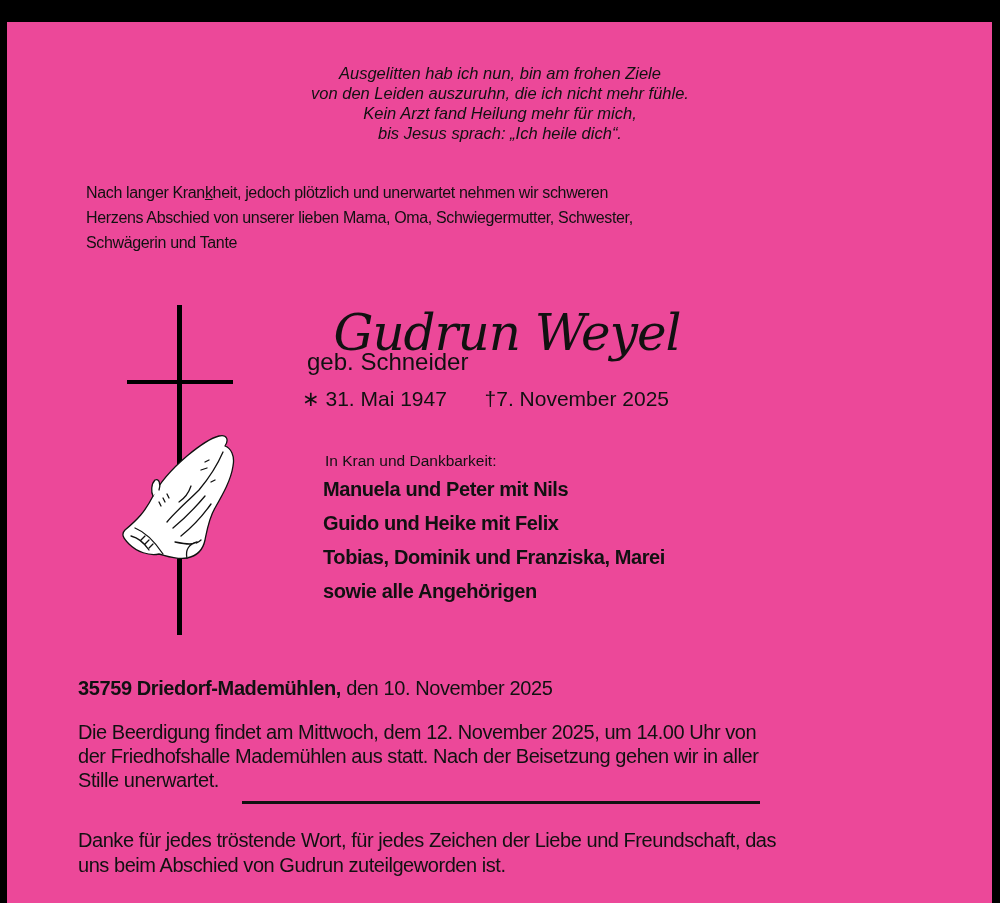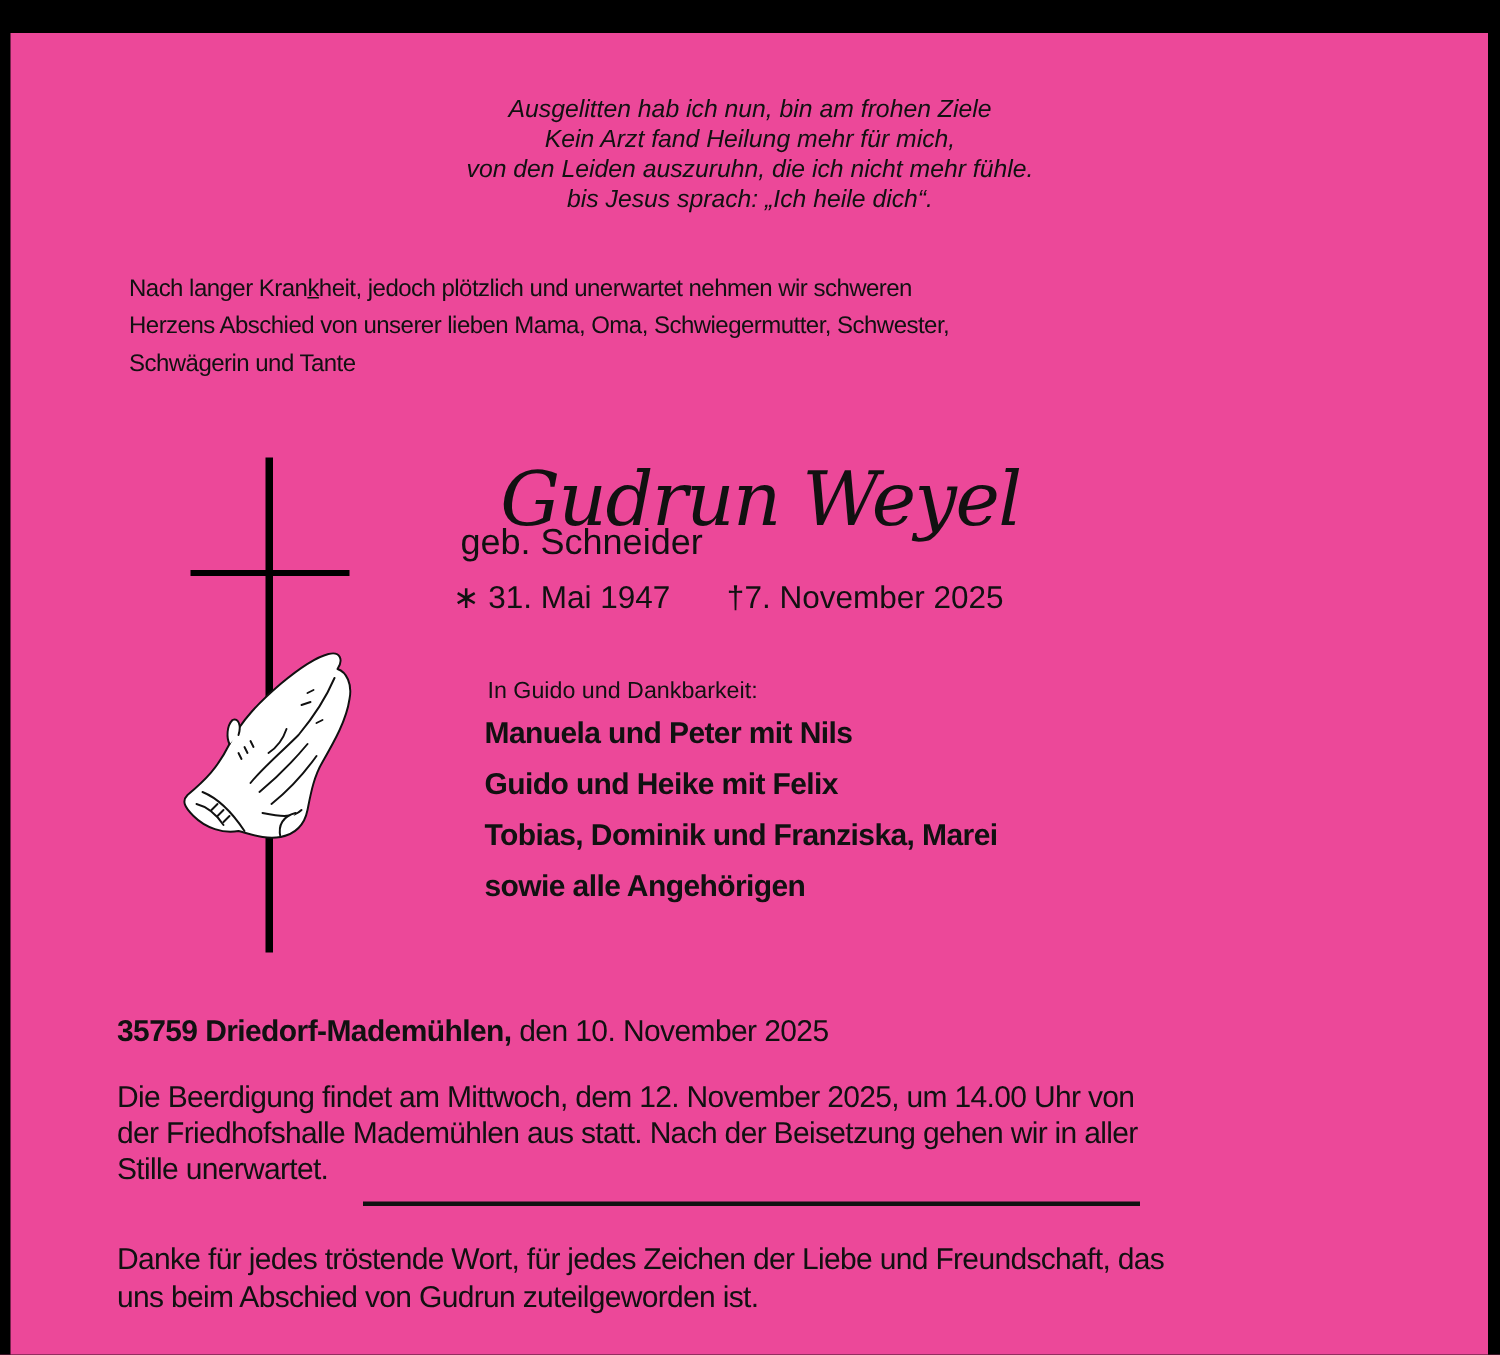--- a/index.html
+++ b/index.html
@@ -56,22 +56,22 @@
     }
     .thanks div { white-space: nowrap; }
   </style>
 </head>
 <body>
 
 <div class="sheet">
 
   <div class="poem">
     <div>Ausgelitten hab ich nun, bin am frohen Ziele</div>
+    <div>von den Leiden auszuruhn, die ich nicht mehr fühle.</div>
     <div>Kein Arzt fand Heilung mehr für mich,</div>
-    <div>von den Leiden auszuruhn, die ich nicht mehr fühle.</div>
     <div>bis Jesus sprach: „Ich heile dich“.</div>
   </div>
 
   <div class="intro">
     <div><span>Nach langer Kran</span><span class="u">k</span><span>heit, jedoch plötzlich und unerwartet nehmen wir schweren</span></div>
     <div>Herzens Abschied von unserer lieben Mama, Oma, Schwiegermutter, Schwester,</div>
     <div>Schwägerin  und  Tante</div>
   </div>
 
   <div class="cross-v"></div>
@@ -98,21 +98,21 @@
   <div class="name">Gudrun Weyel</div>
   <div class="born-name">geb. Schneider</div>
   <div class="dates">
     <span>∗</span>
     <span>31. Mai 1947</span>
     <span class="gap"></span>
     <span>†</span><span>7. November 2025</span>
   </div>
 
   <div class="mourners">
-    <div class="label">In Guido und Dankbarkeit:</div>
+    <div class="label">In Kran und Dankbarkeit:</div>
     <div class="m">Manuela und Peter mit Nils</div>
     <div class="m">Guido und Heike mit Felix</div>
     <div class="m">Tobias, Dominik und Franziska, Marei</div>
     <div class="m">sowie alle Angehörigen</div>
   </div>
 
   <div class="place">
     <b>35759 Driedorf-Mademühlen,</b><span> den 10. November 2025</span>
   </div>
 

